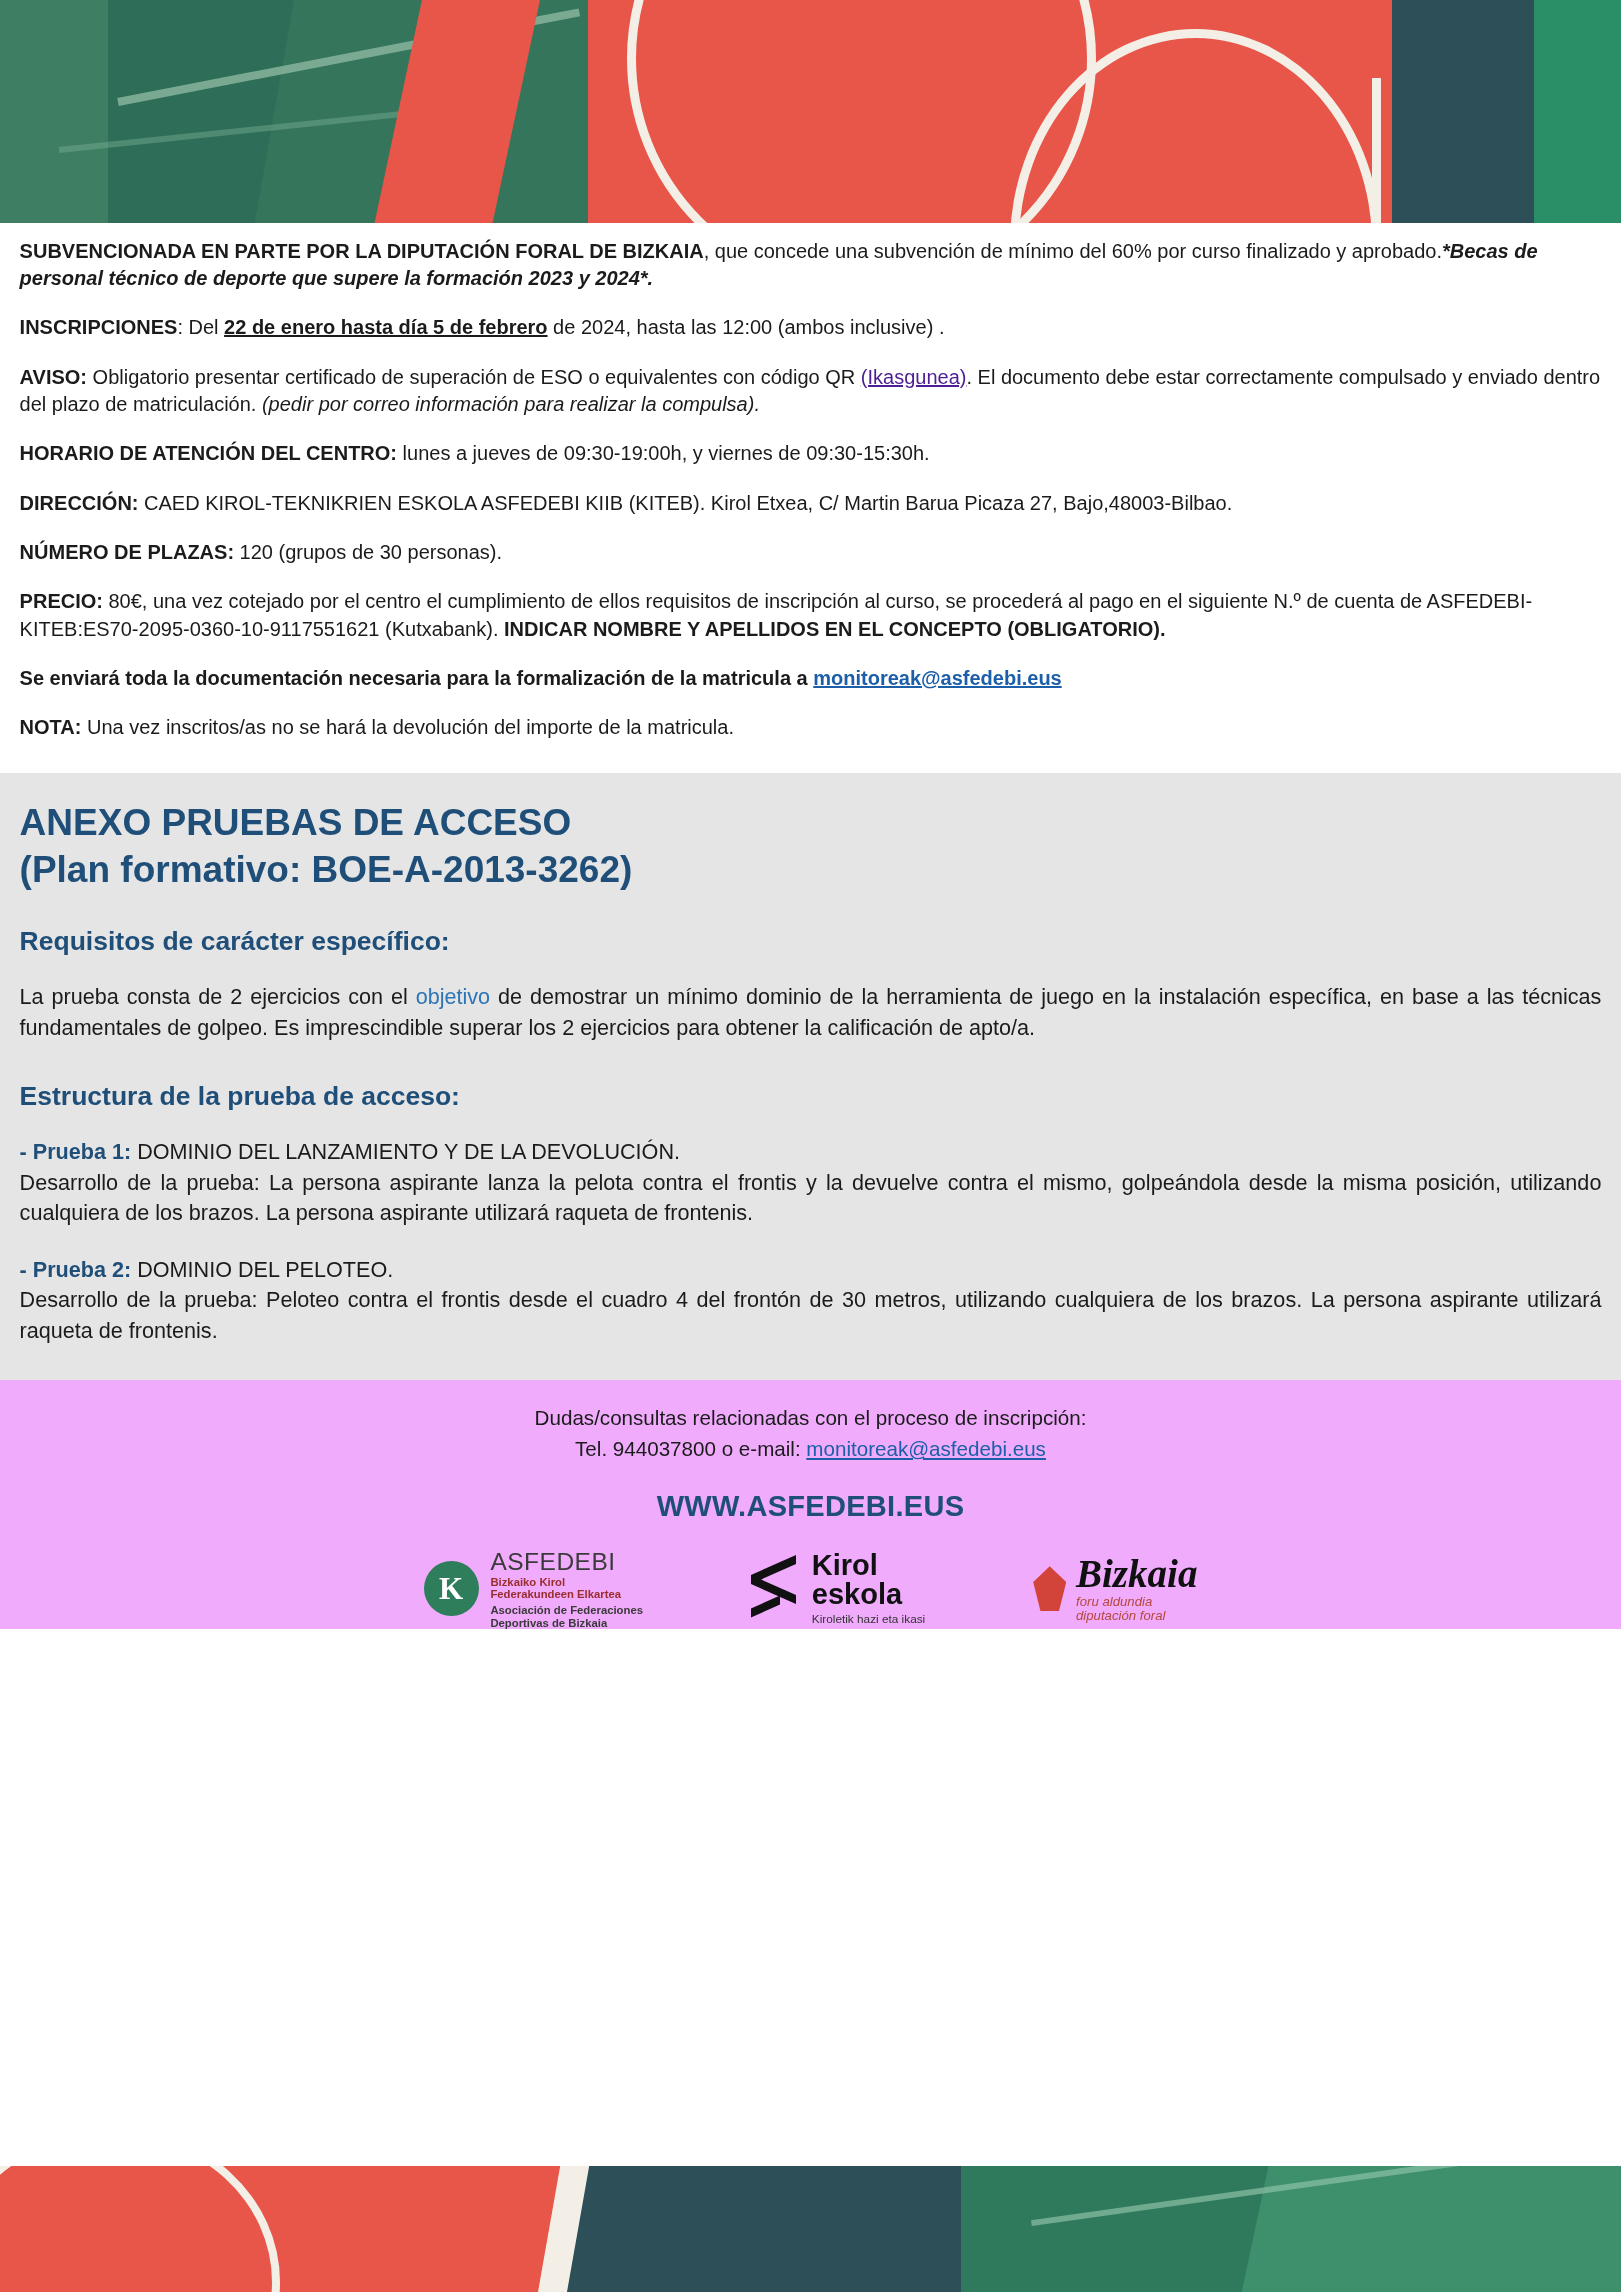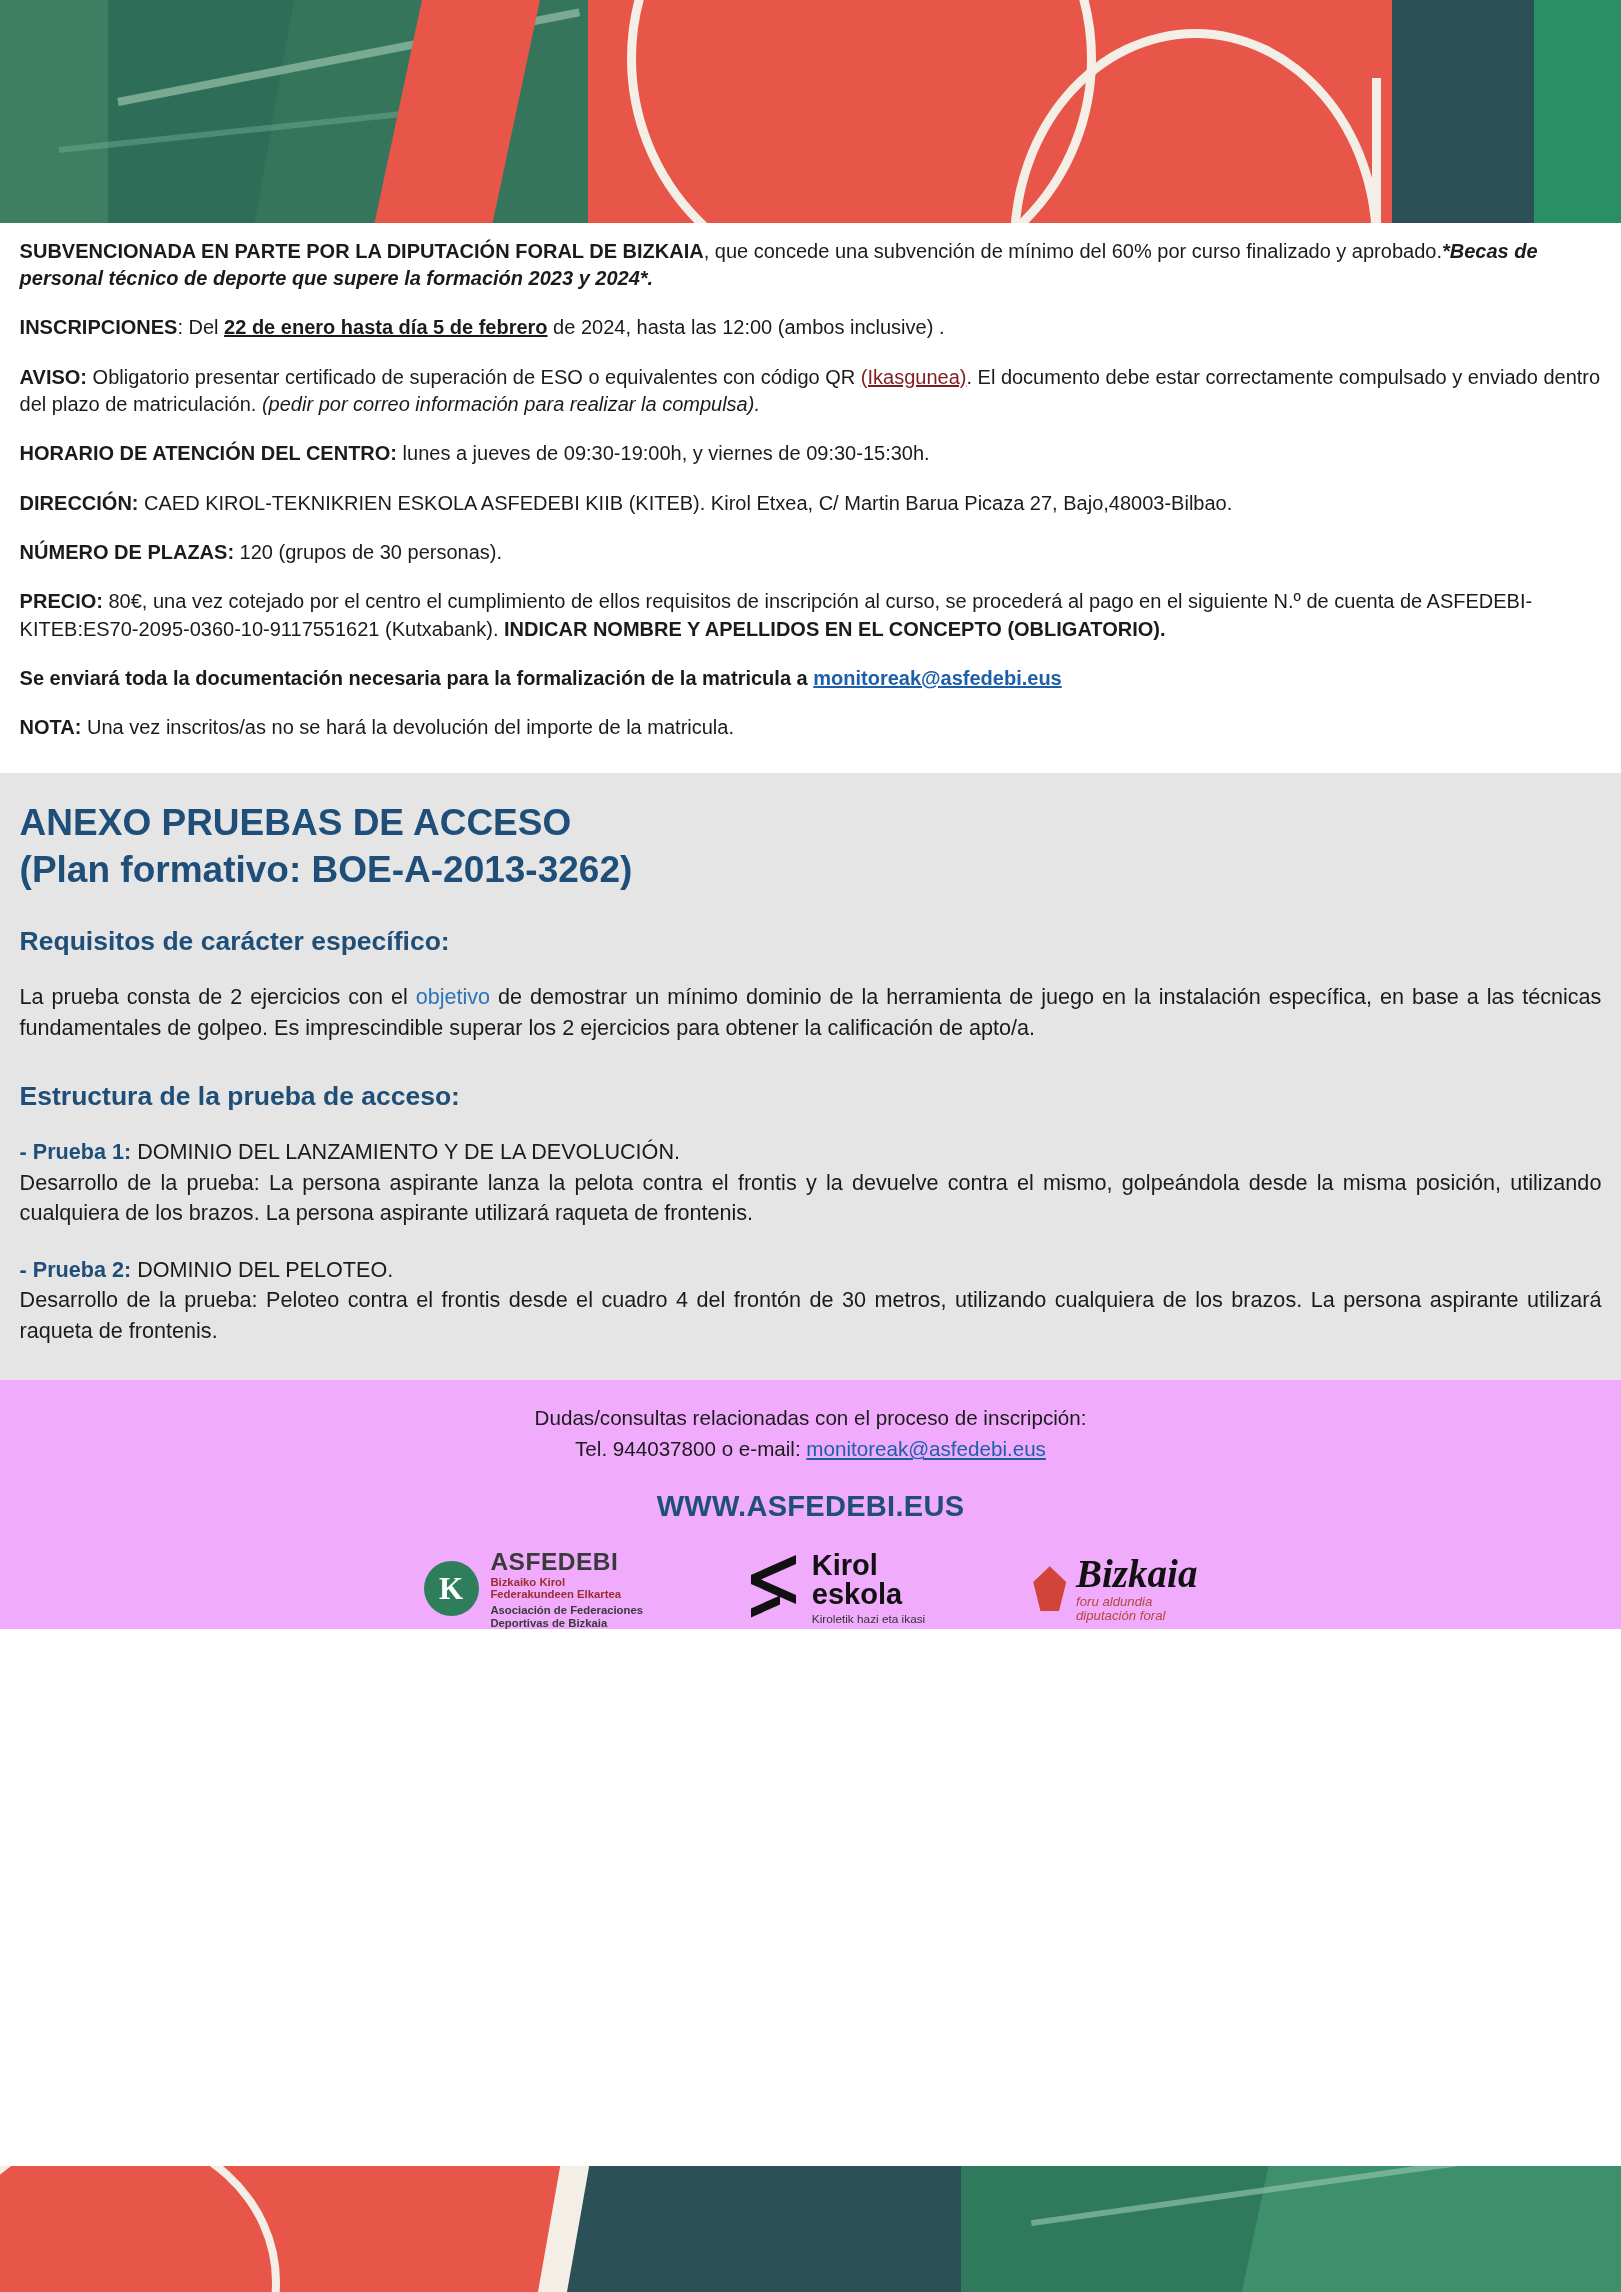--- a/index.html
+++ b/index.html
@@ -121,21 +121,21 @@
     margin: 0 0 21.6px 0;
     font-size: 20px;
     line-height: 1.38;
     color: #1b1b1b;
   }
   .b { font-weight: bold; }
   .i { font-style: italic; }
   .bi { font-weight: bold; font-style: italic; }
   .u { text-decoration: underline; }
   .link-red {
-    color: #7f1d1d;
+    color: #4c1d95;
     text-decoration: underline;
   }
   .link-blue {
     color: #1c5fa8;
     text-decoration: underline;
   }
 
   
   .anexo {
     background: #e5e5e5;
@@ -209,21 +209,21 @@
   .logo-asf { display: flex; align-items: center; gap: 11.8px; }
   .asf-mark {
     width: 55px; height: 55px; border-radius: 50%;
     background: #2e7d5b;
     color: #fff;
     display: flex; align-items: center; justify-content: center;
     font-weight: bold; font-size: 31px;
     font-family: "Liberation Serif", serif;
   }
   .asf-text { text-align: left; line-height: 1.12; }
-  .asf-name { font-size: 24.5px; font-weight: bold; color: #3a3a3a; letter-spacing: 0.5px; }
+  .asf-name { font-size: 24.5px; font-weight: normal; color: #3a3a3a; letter-spacing: 0.5px; }
   .asf-small { font-size: 11.3px; font-weight: bold; color: #9a2d2d; }
   .asf-small2 { font-size: 11.3px; font-weight: bold; color: #3a3a3a; margin-top: 2.9px; }
 
   
   .logo-kirol { display: flex; align-items: center; gap: 11.8px; }
   .kirol-mark { position: relative; width: 49px; height: 55px; }
   .kirol-mark span {
     position: absolute;
     background: #111;
     width: 45px; height: 8.8px;

